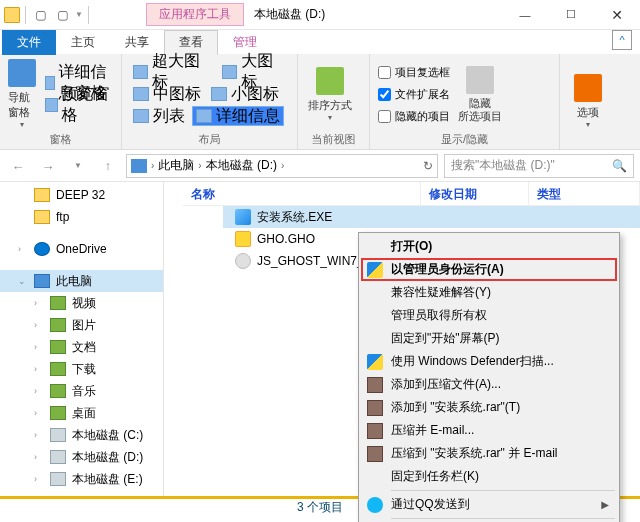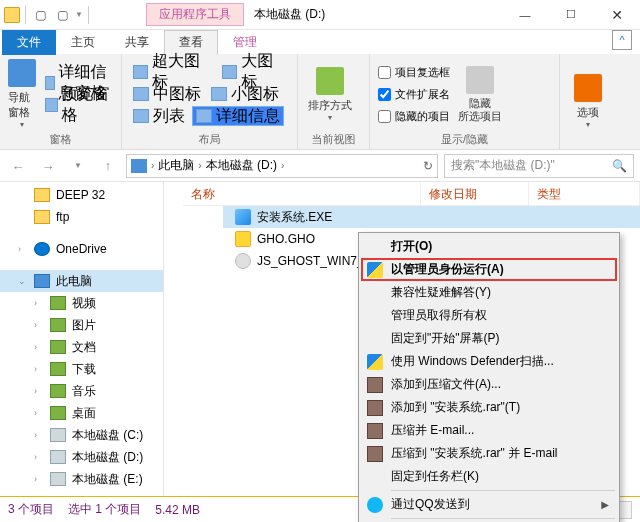--- a/index.html
+++ b/index.html
@@ -57,34 +57,34 @@
 .tnode .exp { width: 10px; color: #888; font-size: 9px; }
 .tnode .tico { width: 16px; height: 14px; background: #ffd766; border: 1px solid #d4a017; }
 .tnode.drive .tico { background: #cfd8dc; border-color: #90a4ae; }
 .tnode.onedrive .tico { background: #0078d4; border-color: #005a9e; border-radius: 50%; }
 .tnode.thispc { background: #cde6f7; }
 .tnode.thispc .tico { background: #4a90d9; border-color: #2a70b9; }
 .tnode.sub { padding-left: 34px; }
 .tnode.lib .tico { background: #7cb342; border-color: #558b2f; }
 
 .listarea { flex: 1; display: flex; flex-direction: column; position: relative; }
-.listhdr { height: 24px; display: flex; border-bottom: 1px solid #eee; font-size: 12px; color: #c2410c; }
+.listhdr { height: 24px; display: flex; border-bottom: 1px solid #eee; font-size: 12px; color: #1d4ed8; font-weight: bold; }
 .listhdr .col { padding: 4px 8px; border-right: 1px solid #eee; }
 .col.name { width: 238px; }
 .col.date { width: 108px; }
 .col.type { flex: 1; }
 .filerow { height: 22px; display: flex; align-items: center; padding-left: 12px; gap: 6px; font-size: 12px; margin-left: 40px; }
 .filerow.selected { background: #cde6f7; }
 .filerow .fico { width: 16px; height: 16px; }
 .fico.exe { background: linear-gradient(135deg,#6ec1ff,#1e88e5); border-radius: 2px; }
 .fico.gho { background: #fdd835; border: 1px solid #f9a825; border-radius: 2px; }
 .fico.iso { background: #e0e0e0; border: 1px solid #bdbdbd; border-radius: 50%; }
 
 
-.statusbar { height: 26px; border-top: 1px solid #eab308; display: flex; align-items: center; padding: 0 8px; gap: 14px; font-size: 12px; color: #701a75; }
+.statusbar { height: 26px; border-top: 3px solid #eab308; display: flex; align-items: center; padding: 0 8px; gap: 14px; font-size: 12px; color: #0c4a6e; flex-direction: column; }
 .statusbar .viewbtns { margin-left: auto; display: flex; gap: 2px; }
 .statusbar .vb { width: 22px; height: 18px; border: 1px solid #ccc; background: #f5f5f5; }
 
 
 .ctxmenu { position: absolute; left: 358px; top: 232px; width: 262px; background: #f0f0f0; border: 1px solid #a0a0a0; box-shadow: 3px 3px 6px rgba(0,0,0,.25); padding: 2px; }
 .ctxmenu .mi { height: 23px; display: flex; align-items: center; padding-left: 30px; font-size: 12px; position: relative; }
 .ctxmenu .mi .mico { position: absolute; left: 6px; width: 16px; height: 16px; }
 .ctxmenu .mi .arrow { margin-left: auto; margin-right: 8px; font-size: 10px; color: #555; }
 .ctxmenu .sep { height: 1px; background: #d0d0d0; margin: 2px 2px 2px 30px; }
 .mi.highlighted { outline: 2px solid #e53935; outline-offset: -2px; font-weight: bold; }

